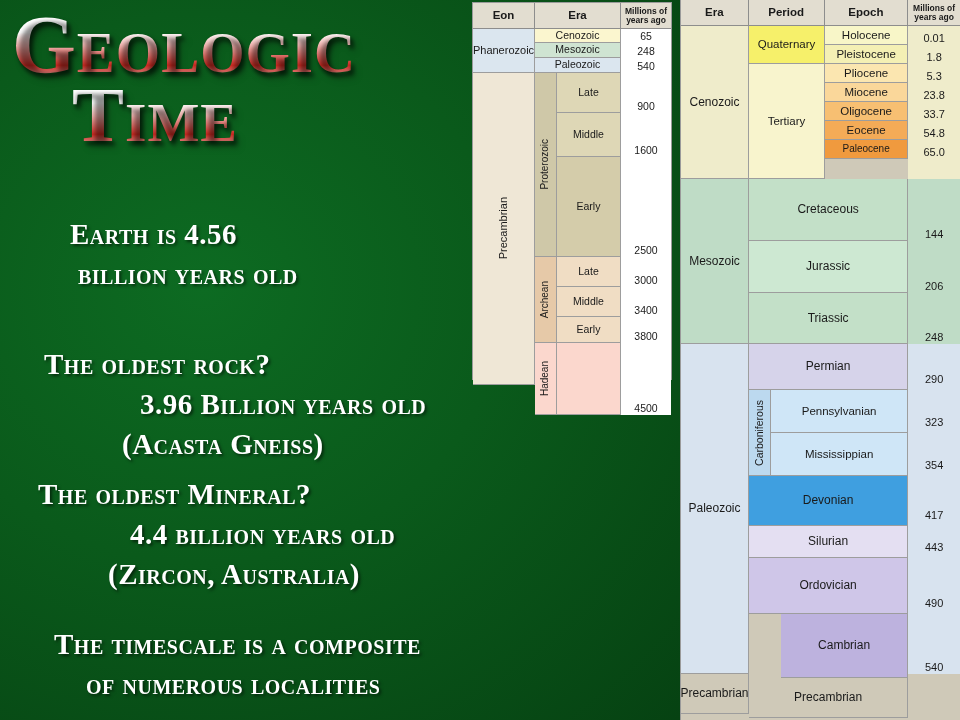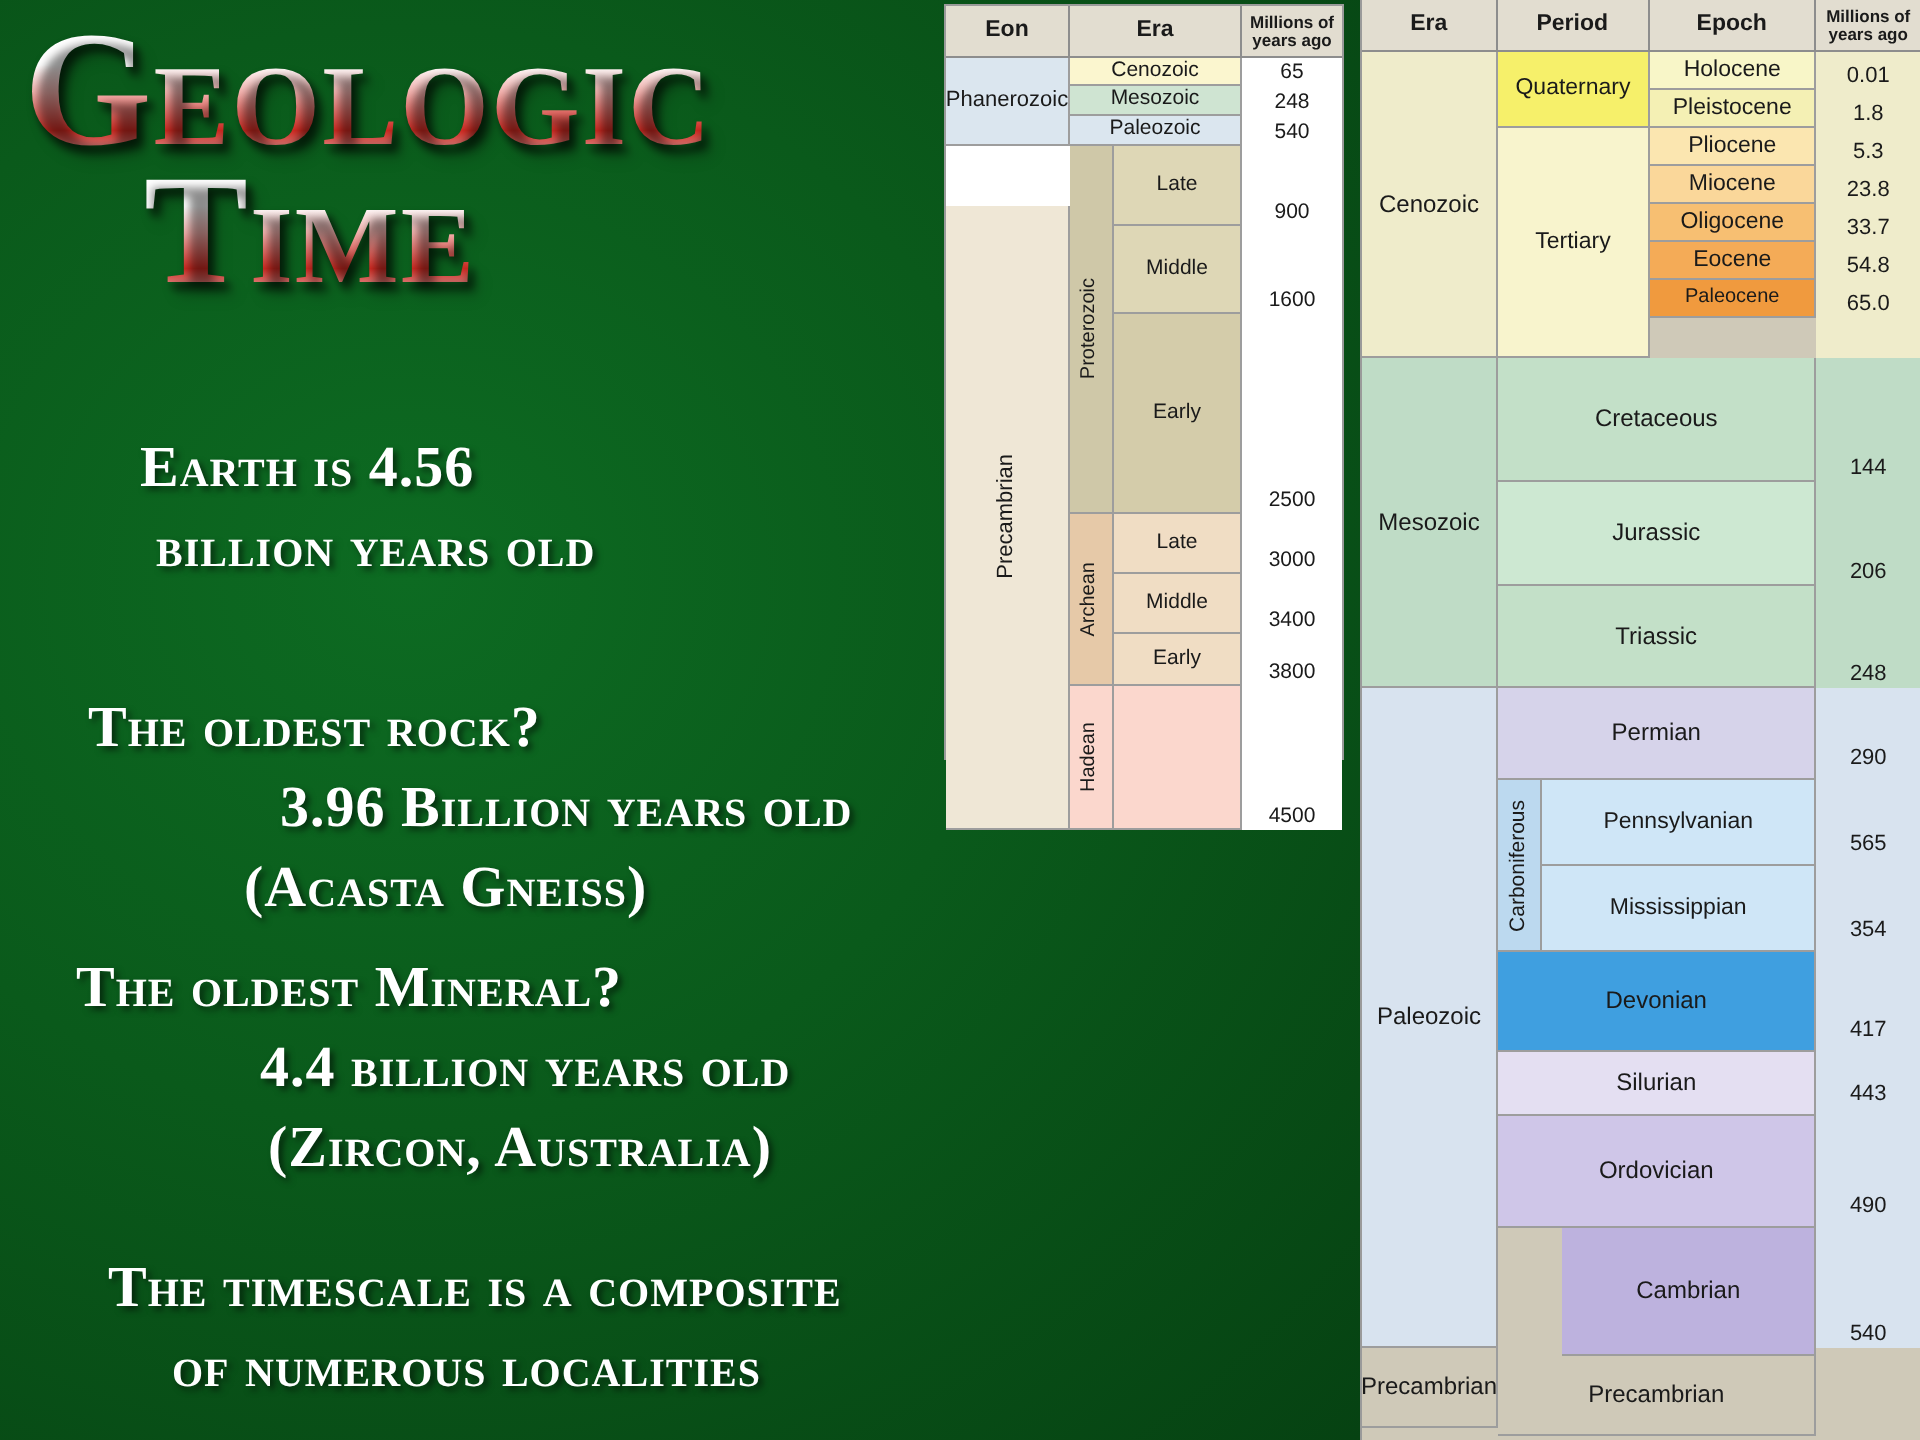--- a/index.html
+++ b/index.html
@@ -47,21 +47,21 @@
     text-shadow: 2px 2px 3px rgba(0,0,0,0.55);
     white-space: nowrap;
   }
   #para-1 { left: 70px; top: 218px; }
   #para-1 .l2 { margin-left: 8px; }
   #para-2 { left: 44px; top: 348px; }
   #para-2 .l2 { margin-left: 96px; }
   #para-2 .l3 { margin-left: 78px; }
   #para-3 { left: 38px; top: 478px; }
   #para-3 .l2 { margin-left: 92px; }
-  #para-3 .l3 { margin-left: 96px; }
+  #para-3 .l3 { margin-left: 70px; }
   #para-4 { left: 54px; top: 628px; }
   #para-4 .l2 { margin-left: 32px; }
   .body-text div { margin-bottom: 7px; }
 
   
   .geo-table {
     position: absolute;
     background: #ffffff;
     border: 1px solid #9a9a9a;
     font-family: "Liberation Sans", sans-serif;
@@ -153,21 +153,21 @@
   </div>
 </div>
 
 <div class="geo-table" id="chart-eon">
   <div class="hdr-row">
     <div class="hdr-cell c1">Eon</div>
     <div class="hdr-cell c2">Era</div>
     <div class="hdr-cell c3 hdr-small">Millions of years ago</div>
   </div>
   <div class="grid" id="eon-body">
-      <div class="col" style="width: 62px; justify-content: space-between;">
+      <div class="col" style="width: 62px;">
         <div class="cell" style="height: 44px; background: rgb(219, 230, 239);">
           <span>Phanerozoic</span>
         </div>
         <div class="cell" style="height: 312px; background: rgb(239, 231, 214);">
           <span class="vert">Precambrian</span>
         </div>
       </div>
       <div class="col" style="width: 86px;">
         <div style="display: flex; height: 44px;">
           <div class="col" style="flex: 1 1 0%;">
@@ -294,21 +294,21 @@
         <div style="position: absolute; left: 0px; right: 0px; top: 25px; font-size: 11px; text-align: center;">1.8</div>
         <div style="position: absolute; left: 0px; right: 0px; top: 44px; font-size: 11px; text-align: center;">5.3</div>
         <div style="position: absolute; left: 0px; right: 0px; top: 63px; font-size: 11px; text-align: center;">23.8</div>
         <div style="position: absolute; left: 0px; right: 0px; top: 82px; font-size: 11px; text-align: center;">33.7</div>
         <div style="position: absolute; left: 0px; right: 0px; top: 101px; font-size: 11px; text-align: center;">54.8</div>
         <div style="position: absolute; left: 0px; right: 0px; top: 120px; font-size: 11px; text-align: center;">65.0</div>
         <div style="position: absolute; left: 0px; right: 0px; top: 202px; font-size: 11px; text-align: center;">144</div>
         <div style="position: absolute; left: 0px; right: 0px; top: 254px; font-size: 11px; text-align: center;">206</div>
         <div style="position: absolute; left: 0px; right: 0px; top: 305px; font-size: 11px; text-align: center;">248</div>
         <div style="position: absolute; left: 0px; right: 0px; top: 347px; font-size: 11px; text-align: center;">290</div>
-        <div style="position: absolute; left: 0px; right: 0px; top: 390px; font-size: 11px; text-align: center;">565</div>
+        <div style="position: absolute; left: 0px; right: 0px; top: 390px; font-size: 11px; text-align: center;">323</div>
         <div style="position: absolute; left: 0px; right: 0px; top: 433px; font-size: 11px; text-align: center;">354</div>
         <div style="position: absolute; left: 0px; right: 0px; top: 483px; font-size: 11px; text-align: center;">417</div>
         <div style="position: absolute; left: 0px; right: 0px; top: 515px; font-size: 11px; text-align: center;">443</div>
         <div style="position: absolute; left: 0px; right: 0px; top: 571px; font-size: 11px; text-align: center;">490</div>
         <div style="position: absolute; left: 0px; right: 0px; top: 635px; font-size: 11px; text-align: center;">540</div>
       </div>
     </div>
 </div>
 
 </body></html>

